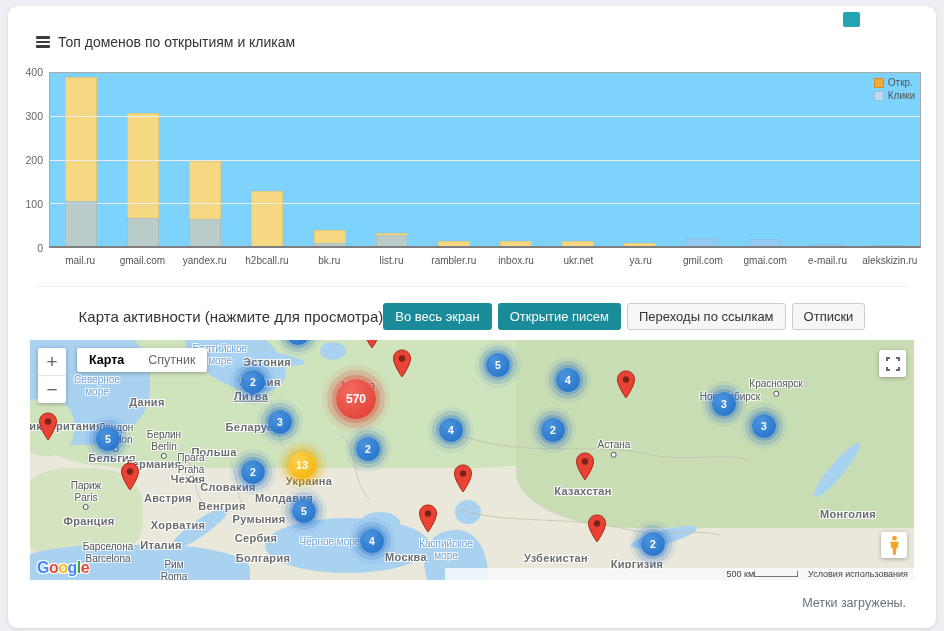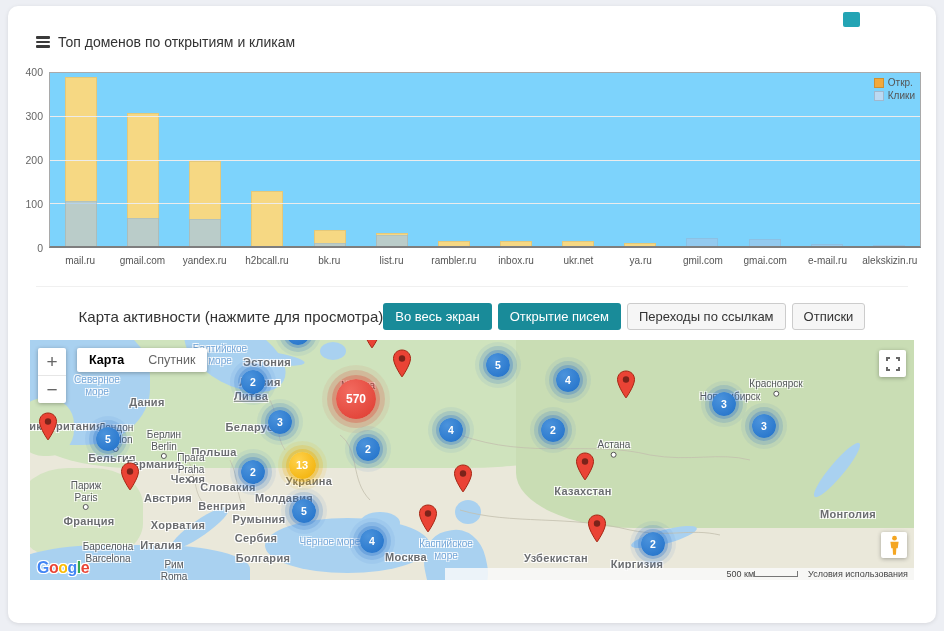--- a/index.html
+++ b/index.html
@@ -325,13 +325,14 @@
     <div class="glogo" id="glogo"><span style="color: rgb(66, 133, 244);">G</span><span style="color: rgb(234, 67, 53);">o</span><span style="color: rgb(251, 188, 5);">o</span><span style="color: rgb(66, 133, 244);">g</span><span style="color: rgb(52, 168, 83);">l</span><span style="color: rgb(234, 67, 53);">e</span></div>
     <div class="attr-bar">
       <span class="scale">
         <span>500 км</span>
         <span class="scalebar"></span>
       </span>
       <span class="terms">Условия использования</span>
     </div>
   </div>
 
+  <div class="status">Метки загружены.</div>
 </div>
 
 </body></html>

